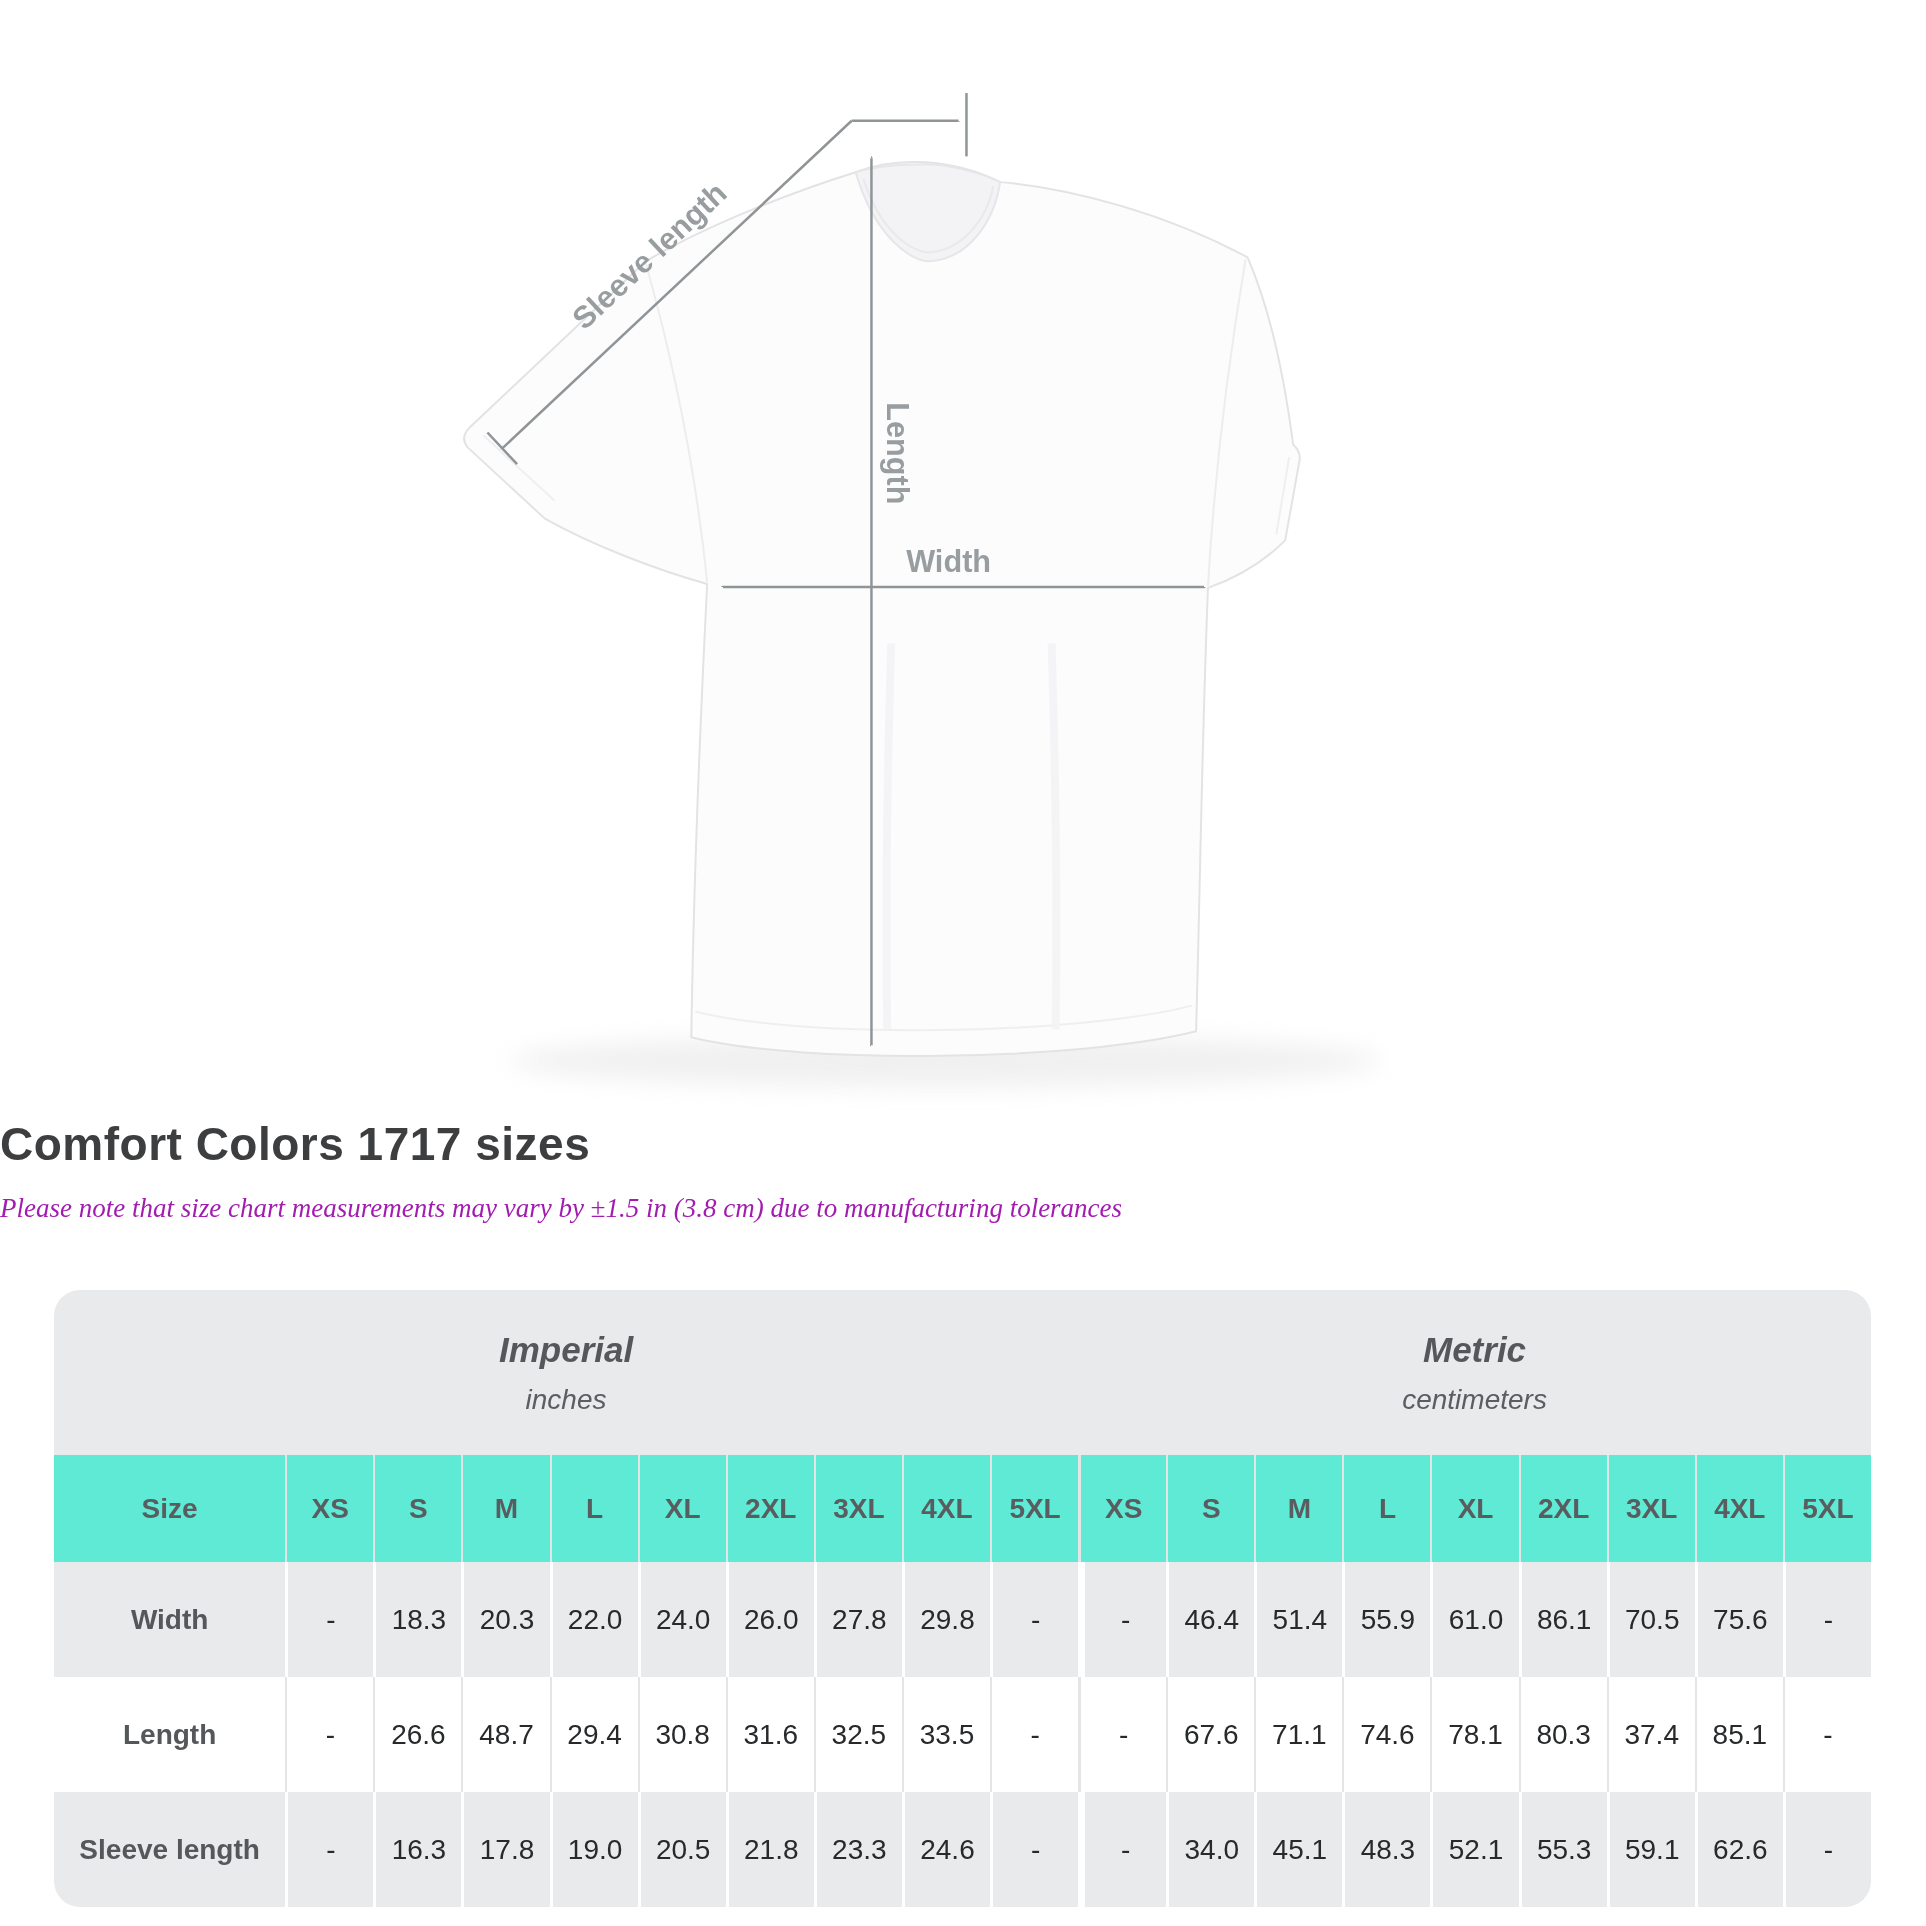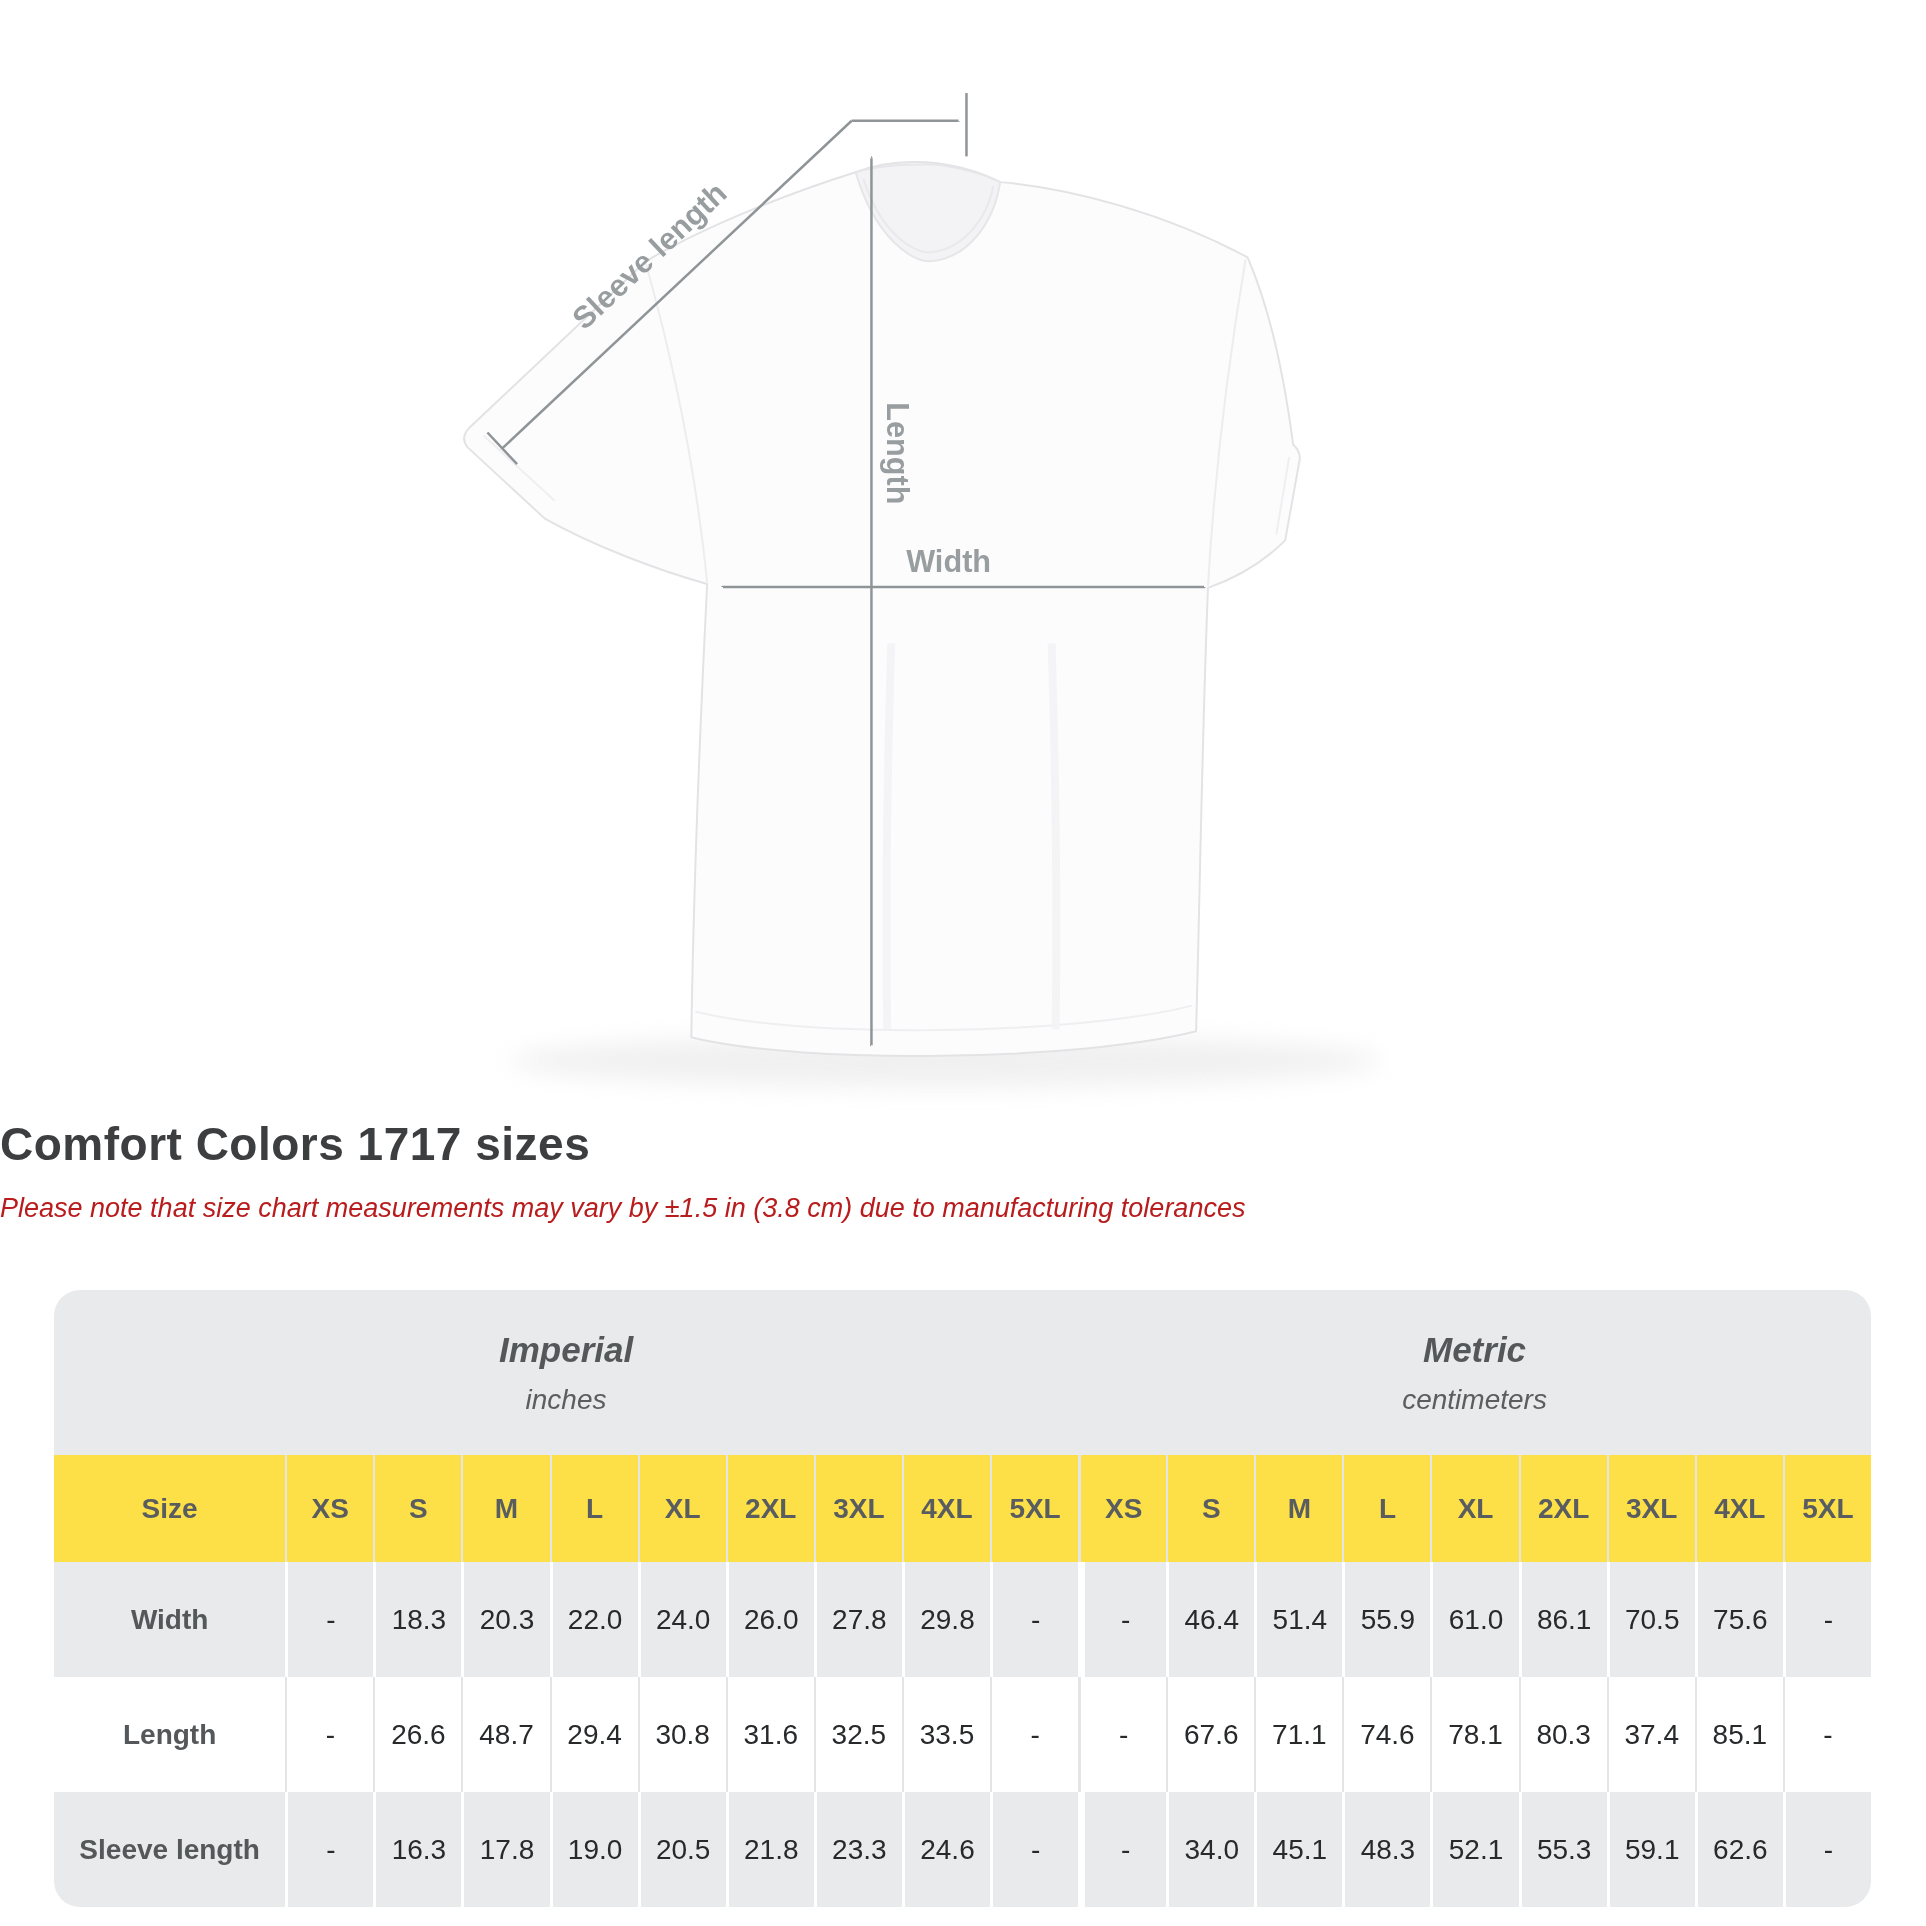--- a/index.html
+++ b/index.html
@@ -13,39 +13,39 @@
 
   
   .diagram-svg { position: absolute; left: 0; top: 0; }
 
   
   .heading { position: absolute; left: 0; top: 1117px; width: 1927px; }
   .heading .title {
     font-size: 46px; font-weight: bold; color: #3c3e40; letter-spacing: 0.5px;
   }
   .heading .subtitle {
-    margin-top: 22px; font-size: 27px; font-style: italic; color: #b91c1c;
+    margin-top: 22px; font-size: 27px; font-style: italic; color: #a21caf; font-family: Liberation Serif, serif;
   }
 
   
   .table-wrap {
     position: absolute; left: 54px; top: 1290px; width: 1817px;
     border-radius: 26px; overflow: hidden;
   }
   table.size-table {
     width: 1817px; border-collapse: separate; border-spacing: 0;
     table-layout: fixed;
   }
   .size-table td, .size-table th { padding: 0; text-align: center; vertical-align: middle; font-weight: normal; }
 
   tr.band-row th { height: 165px; background: #e9eaeb; vertical-align: middle; }
   .band-label { font-size: 35px; font-weight: bold; font-style: italic; color: #55585b; }
   .band-unit  { margin-top: 14px; font-size: 28px; font-style: italic; color: #5b5e61; }
 
-  tr.size-row th { height: 107px; background: #fde047; font-size: 28px; font-weight: bold; color: #595d60; }
+  tr.size-row th { height: 107px; background: #5eead4; font-size: 28px; font-weight: bold; color: #595d60; }
   tr.data-row td, tr.data-row th { height: 115px; font-size: 28px; }
   tr.data-row th.row-label { font-weight: bold; color: #54585b; }
   tr.data-row td { color: #27292b; }
 
   tr.row-gray td, tr.row-gray th { background: #e9eaeb; }
   tr.row-white td, tr.row-white th { background: #ffffff; }
 
   
   tr.size-row th.sep, tr.row-white td.sep       { border-left: 2px solid #e4e5e7; }
   tr.size-row th.sep-mid, tr.row-white td.sep-mid { border-left: 3px solid #e4e5e7; }

